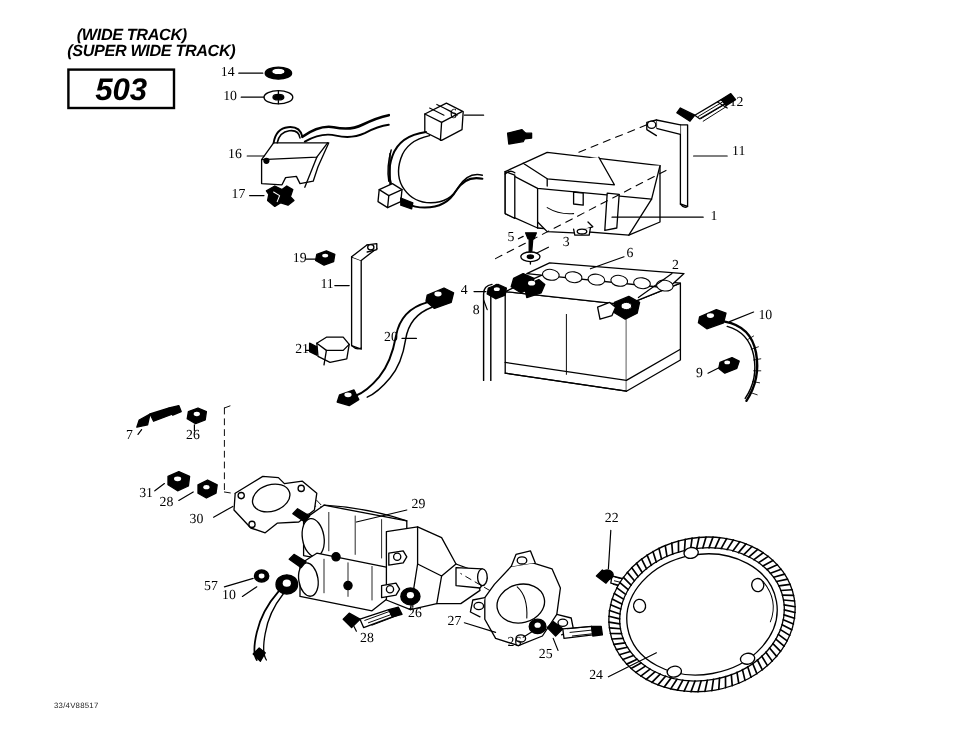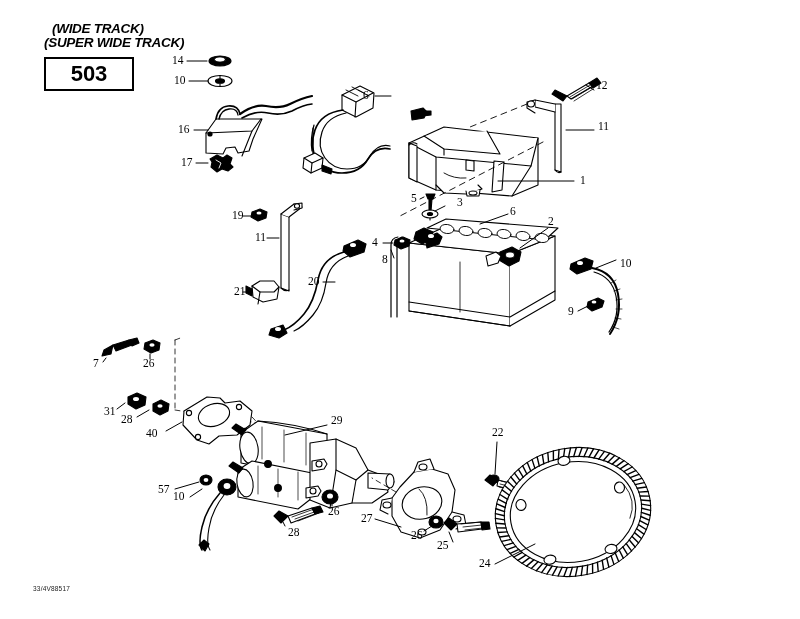--- a/index.html
+++ b/index.html
@@ -1,29 +1,29 @@
 <!DOCTYPE html>
 <html><head>
 <meta charset="utf-8">
 <style>
   html,body{margin:0;padding:0;background:#ffffff;}
   body{width:800px;height:619px;position:relative;overflow:hidden;
        font-family:"Liberation Sans", sans-serif;color:#000;}
-  #sheet{position:absolute;left:0;top:0;width:661px;height:619px;}
+  #sheet{position:absolute;left:12px;top:0;width:661px;height:619px;}
   svg#art{position:absolute;left:0;top:0;width:800px;height:619px;}
 
   .hdr{position:absolute;font-weight:bold;font-style:italic;letter-spacing:-0.3px;
        font-size:13.5px;line-height:14px;white-space:nowrap;}
   #hdr1{left:52px;top:22px;}
   #hdr2{left:44px;top:36px;}
 
   #modelbox{position:absolute;left:44px;top:57px;width:90px;height:34px;
             border:2px solid #000;box-sizing:border-box;background:#fff;
             display:flex;align-items:center;justify-content:center;}
-  #modelbox span{font-size:22px;font-weight:bold;letter-spacing:0px;}
+  #modelbox span{font-size:26px;font-weight:bold;font-style:italic;letter-spacing:0px;}
 
   #footer{position:absolute;left:33px;top:585px;font-size:6.5px;
           font-family:"Liberation Sans", sans-serif;color:#222;letter-spacing:0.2px;}
 
   .cal{position:absolute;font-size:11.5px;font-family:"Liberation Serif", serif;
        color:#000;white-space:nowrap;}
 </style>
 </head>
 <body>
 
@@ -430,19 +430,19 @@
   <div class="cal" style="left:234px;top:285px">21</div>
   <div class="cal" style="left:492px;top:426px">22</div>
   <div class="cal" style="left:479px;top:557px">24</div>
   <div class="cal" style="left:437px;top:539px">25</div>
   <div class="cal" style="left:143px;top:357px">26</div>
   <div class="cal" style="left:328px;top:505px">26</div>
   <div class="cal" style="left:411px;top:529px">26</div>
   <div class="cal" style="left:361px;top:512px">27</div>
   <div class="cal" style="left:288px;top:526px">28</div>
   <div class="cal" style="left:331px;top:414px">29</div>
-  <div class="cal" style="left:146px;top:427px">40</div>
+  <div class="cal" style="left:146px;top:427px">30</div>
   <div class="cal" style="left:104px;top:405px">31</div>
   <div class="cal" style="left:121px;top:413px">28</div>
   <div class="cal" style="left:158px;top:483px">57</div>
   <div class="cal" style="left:173px;top:490px">10</div>
 
 </div>
 
 </body></html>

